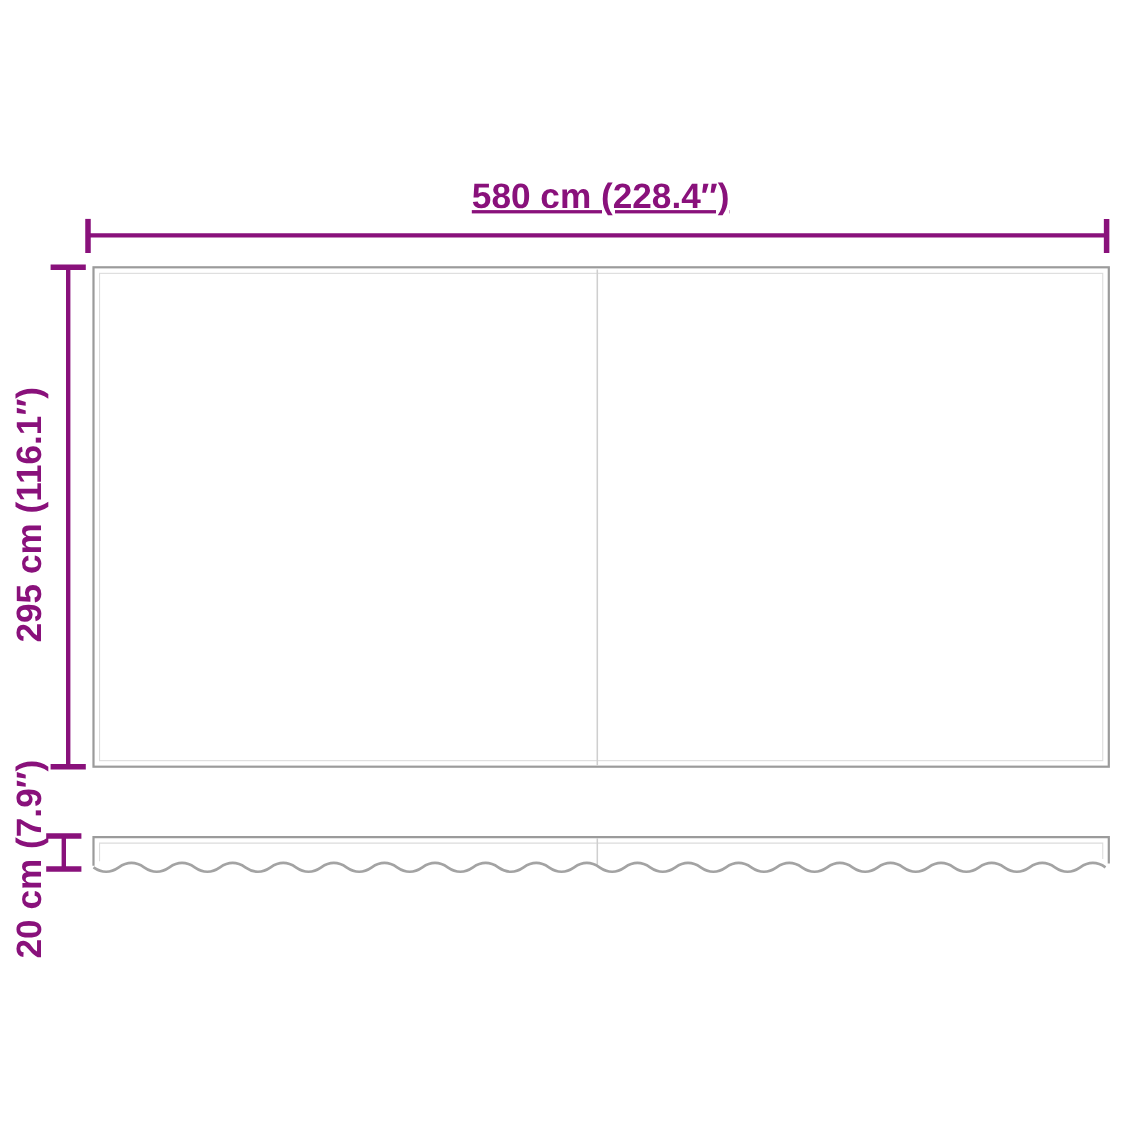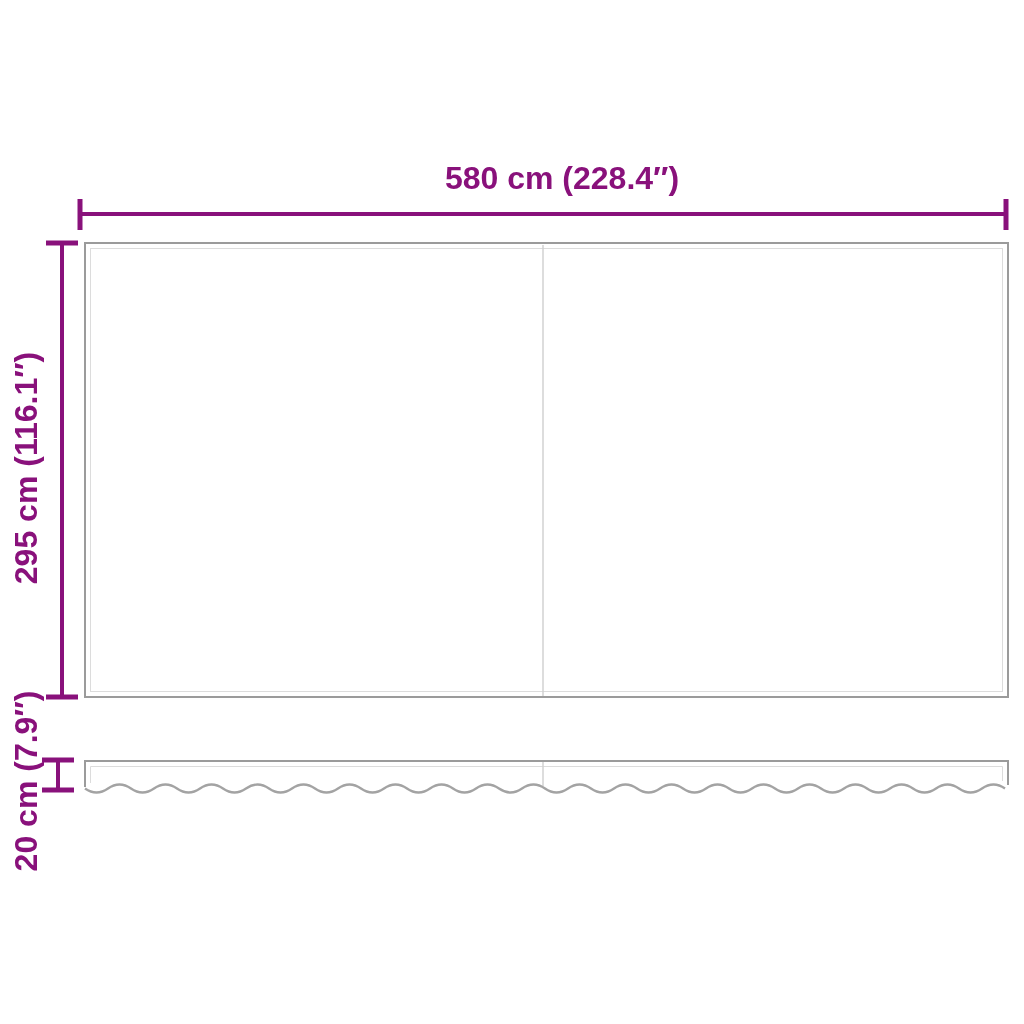--- a/index.html
+++ b/index.html
@@ -65,18 +65,18 @@
       <line x1="46" y1="697" x2="78" y2="697" stroke-width="5" class="accent-stroke"></line>
     </g>
 
     <g>
       <line x1="58" y1="760" x2="58" y2="790" stroke-width="4" class="accent-stroke"></line>
       <line x1="42" y1="760" x2="74" y2="760" stroke-width="5" class="accent-stroke"></line>
       <line x1="42" y1="790" x2="74" y2="790" stroke-width="5" class="accent-stroke"></line>
     </g>
   </svg>
 
-  <div class="dim-label" style="left:302px;top:158px;width:520px;">580 cm (228.4″)</div>
+  <div class="dim-label" style="left:286px;top:158px;width:520px;text-decoration:underline;">580 cm (228.4″)</div>
 
   <div class="dim-label rotated" style="left:-234px;top:448px;width:520px;">295 cm (116.1″)</div>
 
   <div class="dim-label rotated" style="left:-124px;top:761px;width:300px;">20 cm (7.9″)</div>
 </div>
 
 </body></html>

